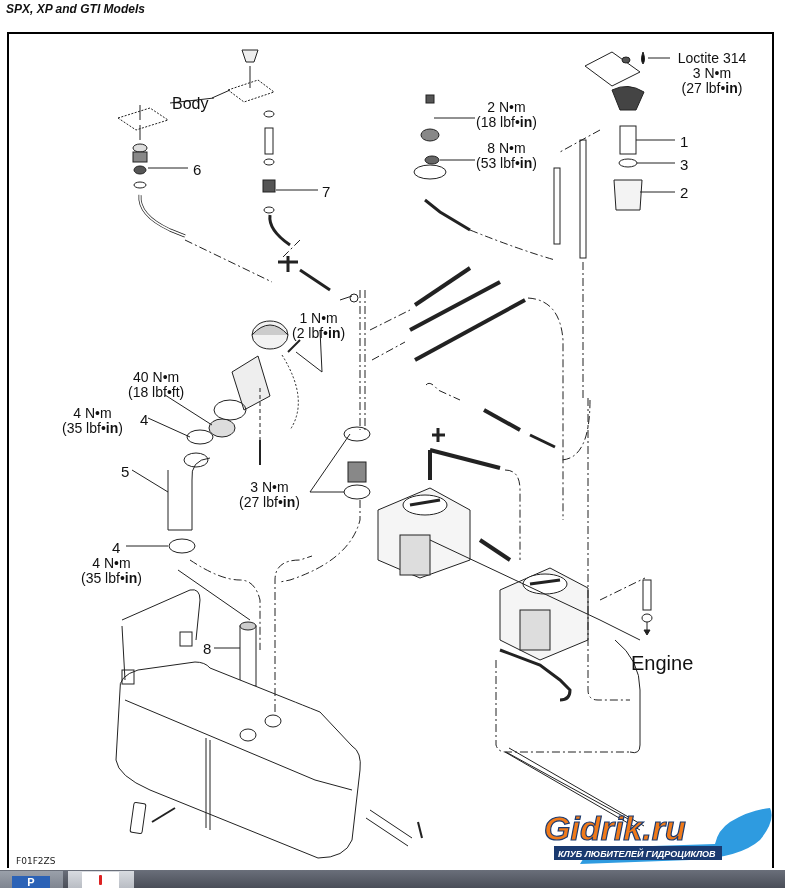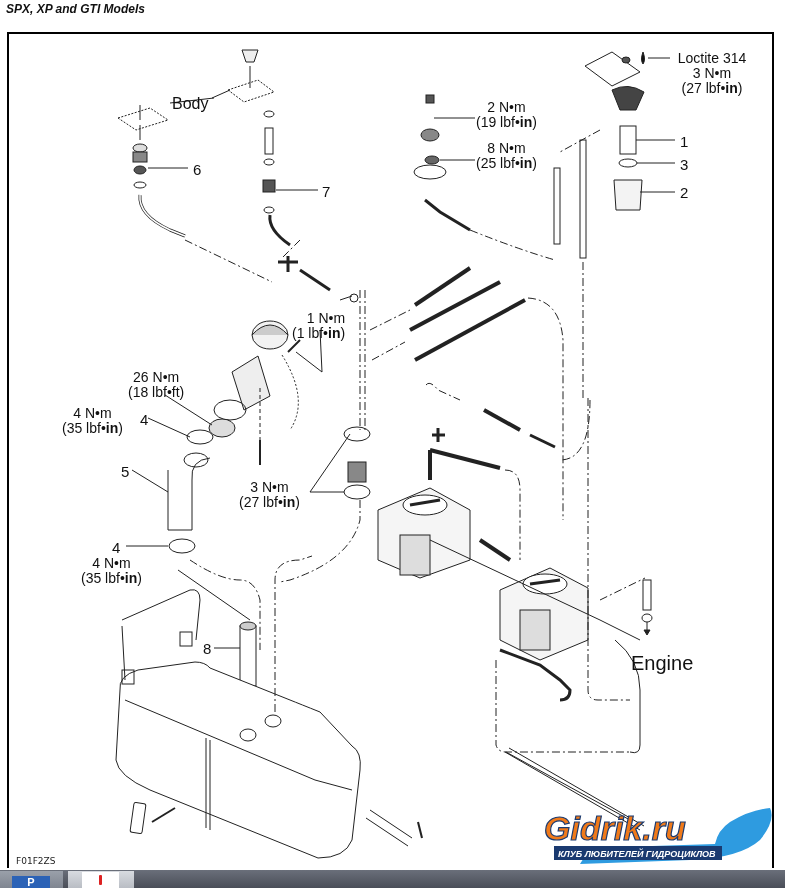--- a/index.html
+++ b/index.html
@@ -206,32 +206,32 @@
 <div class="lbl" style="left:631px;top:656px;font-size:20px;">Engine</div>
 
 <div class="lbl" style="left:672px;top:51px;width:80px;">
   <div>Loctite 314</div>
   <div>3 N•m</div>
   <div><span>(27 lbf•</span><b>in</b><span>)</span></div>
 </div>
 
 <div class="lbl" style="left:476px;top:100px;">
   <div>2 N•m</div>
-  <div><span>(19 lbf•</span><b>in</b><span>)</span></div>
+  <div><span>(18 lbf•</span><b>in</b><span>)</span></div>
 </div>
 <div class="lbl" style="left:476px;top:141px;">
   <div>8 N•m</div>
-  <div><span>(25 lbf•</span><b>in</b><span>)</span></div>
-</div>
-<div class="lbl" style="left:292px;top:311px;text-align:right;">
+  <div><span>(53 lbf•</span><b>in</b><span>)</span></div>
+</div>
+<div class="lbl" style="left:292px;top:311px;">
   <div>1 N•m</div>
-  <div><span>(1 lbf•</span><b>in</b><span>)</span></div>
+  <div><span>(2 lbf•</span><b>in</b><span>)</span></div>
 </div>
 <div class="lbl" style="left:128px;top:370px;">
-  <div>26 N•m</div>
+  <div>40 N•m</div>
   <div>(18 lbf•ft)</div>
 </div>
 <div class="lbl" style="left:62px;top:406px;">
   <div>4 N•m</div>
   <div><span>(35 lbf•</span><b>in</b><span>)</span></div>
 </div>
 <div class="lbl" style="left:239px;top:480px;">
   <div>3 N•m</div>
   <div><span>(27 lbf•</span><b>in</b><span>)</span></div>
 </div>

